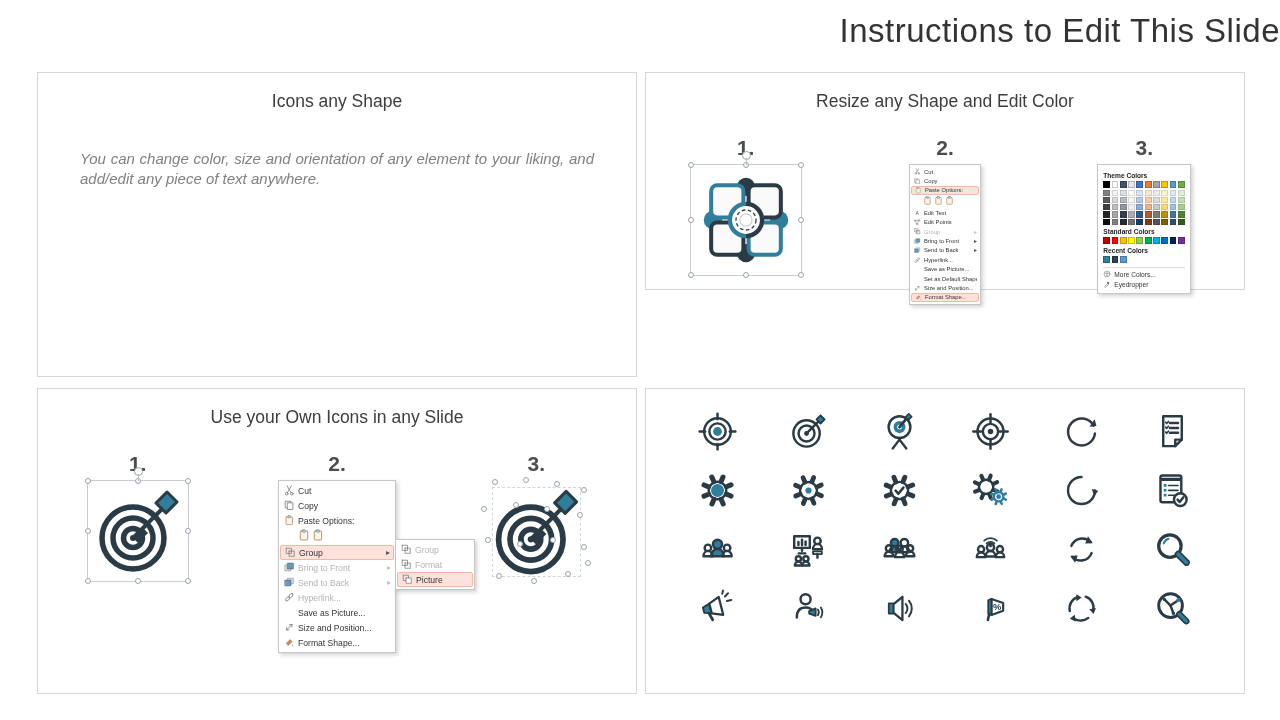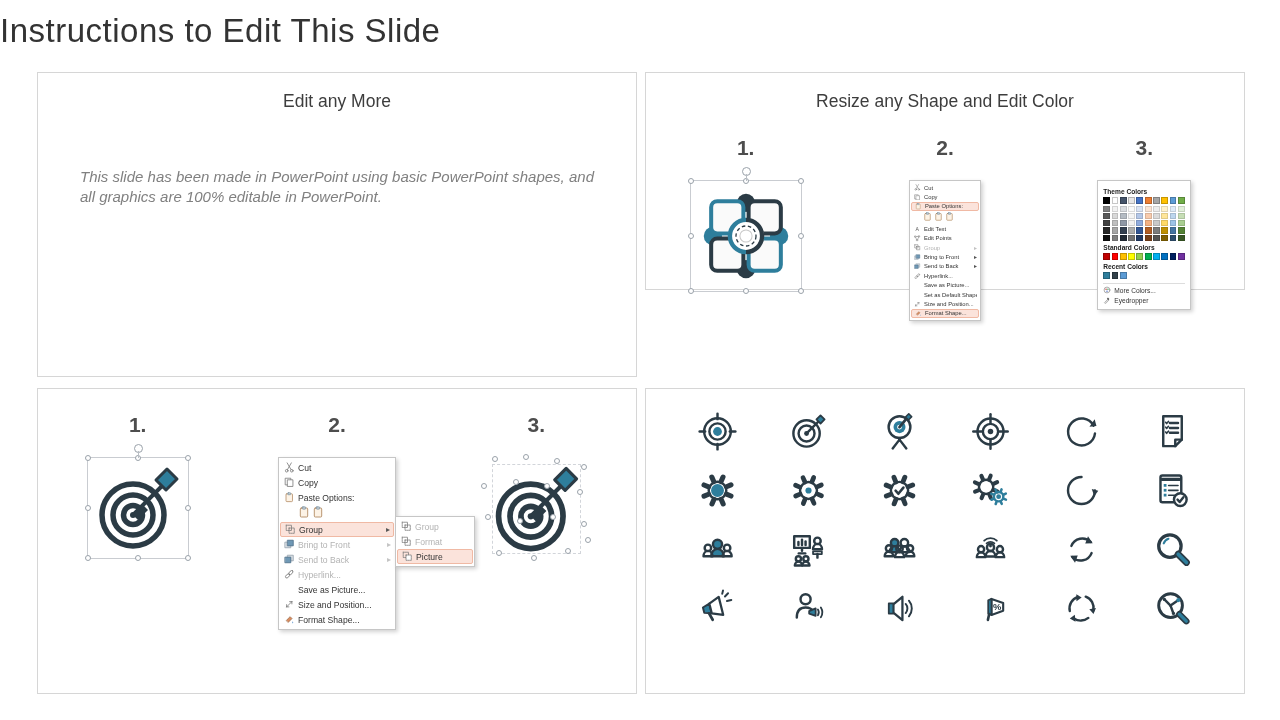--- a/index.html
+++ b/index.html
@@ -1,36 +1,36 @@
 <!DOCTYPE html>
 <html><head>
 <meta charset="utf-8">
 <style>
   html,body{margin:0;padding:0}
   body{width:1280px;height:720px;background:#ffffff;position:relative;
        font-family:"Liberation Sans",sans-serif;color:#3d3d3d;overflow:hidden}
-  .title{position:absolute;top:12px;left:0;width:100%;text-align:left;
+  .title{position:absolute;top:12px;left:0;width:100%;text-align:right;
          font-size:33px;letter-spacing:.5px;color:#333}
   .panel{position:absolute;background:#fff;border:1px solid #d6d6d6;box-sizing:border-box}
   #p-tl{left:37px;top:72px;width:600px;height:305px}
   #p-tr{left:645px;top:72px;width:600px;height:218px}
   #p-bl{left:37px;top:388px;width:600px;height:306px}
   #p-br{left:645px;top:388px;width:600px;height:306px}
   .panel h2{margin:0;padding-top:18px;text-align:center;font-weight:400;
             font-size:17.5px;color:#3d3d3d}
   .para{margin:0 42px;color:#808080;font-style:italic;font-size:15px;
         line-height:1.35;text-align:justify}
   .para.first{margin-top:55px}
   .para.second{margin-top:37px}
   .subtitle{margin:3px 0 0;text-align:center;font-style:italic;font-size:12px;color:#6e6e6e}
 
   .steps{display:flex;margin-top:24px}
   .step{flex:1;display:flex;flex-direction:column;align-items:center}
   .step-num{font-size:21px;font-weight:bold;color:#4d4d4d}
-  .step-art{margin-top:20px;position:relative}
+  .step-art{margin-top:4px;position:relative}
 
   
   .hframe{position:relative}
   .hframe.box{border:1px solid #c9ccd1}
   .hframe.scatter::before{content:'';position:absolute;inset:7%;border:1px dashed #d2d5da}
   .hdl{position:absolute;width:6px;height:6px;margin:-3px 0 0 -3px;border:1px solid #9aa2aa;
        background:#fff;border-radius:50%;box-sizing:border-box;z-index:3}
   .rot-hdl{position:absolute;left:50%;top:-14px;width:7px;height:7px;margin-left:-3.5px;
            border:1px solid #9aa2aa;border-radius:50%;background:#fff;z-index:3}
   .rot-hdl::after{content:'';position:absolute;left:2.5px;top:6px;width:1px;height:7px;background:#b9bec4}
@@ -84,22 +84,22 @@
   .icon-grid{display:grid;grid-template-columns:repeat(6,1fr);padding:16px 26px 0;row-gap:7px}
   .gcell{display:flex;align-items:center;justify-content:center;height:52px}
   .gcell svg{width:39px;height:39px}
 </style>
 </head>
 <body>
 
 <div class="title">Instructions to Edit This Slide</div>
 
 <div class="panel" id="p-tl">
-  <h2>Edit any More</h2>
-  <p class="para first">This slide has been made in PowerPoint using basic PowerPoint shapes, and all graphics are 100% editable in PowerPoint.</p>
+  <h2>Icons any Shape</h2>
+  <p class="para second">You can change color, size and orientation of any element to your liking, and add/edit any piece of text anywhere.</p>
 </div>
 
 <div class="panel" id="p-tr">
   <h2>Resize any Shape and Edit Color</h2>
   <div class="steps">
     <div class="step">
       <div class="step-num">1.</div>
       <div class="step-art">
         <div class="hframe box" style="width:110px;height:110px">
           <span><svg viewBox="0 0 124 124" width="108" height="108" style="margin:1px">
@@ -414,20 +414,21 @@
                 <span>Eyedropper</span>
               </div>
             </div>
           </div>
       </div>
     </div>
   </div>
 </div>
 
 <div class="panel" id="p-bl">
+  <h2>Use your Own Icons in any Slide</h2>
   <div class="steps">
     <div class="step">
       <div class="step-num">1.</div>
       <div class="step-art">
         <div class="hframe box" style="width:100px;height:100px">
           <span><svg viewBox="0 0 100 100" width="100%" height="100%">
                 <g fill="none" stroke="#2b3b45" stroke-width="5.5" stroke-linecap="round">
                   <circle cx="45" cy="57" r="31"></circle>
                   <circle cx="45" cy="57" r="20"></circle>
                   <circle cx="45" cy="57" r="9.5"></circle>

